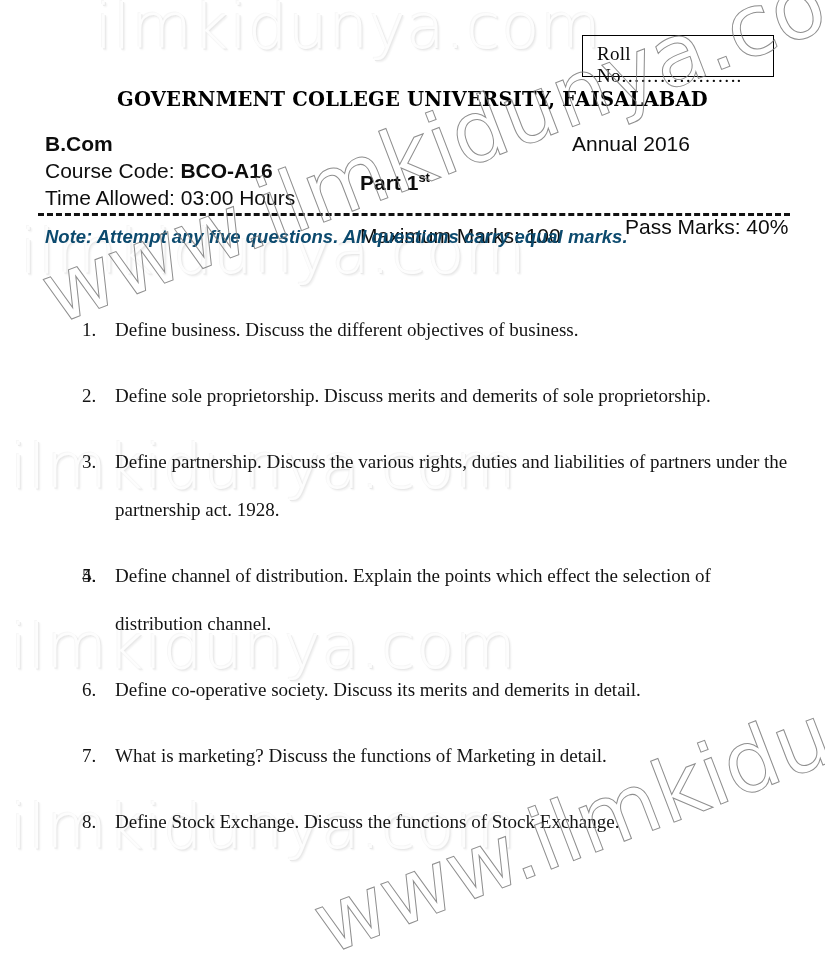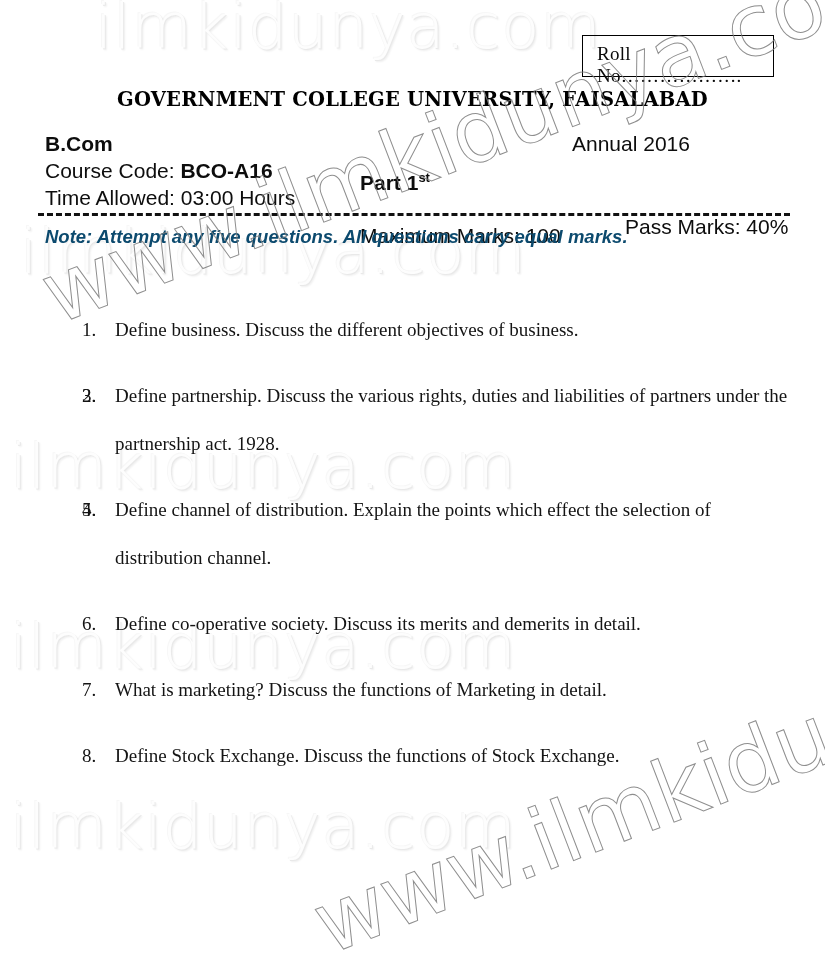--- a/index.html
+++ b/index.html
@@ -221,20 +221,21 @@
 
   <div id="note">Note:  Attempt any five questions. All questions carry equal marks.</div>
 
   <div id="questions">
       <div class="q">
         <span class="q-num">1.</span>
         <span class="q-text">Define business.  Discuss the different objectives of business.</span>
       </div>
       <div class="q">
         <span class="q-num">2.</span>
+        <span class="q-text">Define sole proprietorship. Discuss merits and demerits of sole proprietorship.</span>
       </div>
       <div class="q">
         <span class="q-num">3.</span>
         <span class="q-text">Define partnership. Discuss the various rights, duties and liabilities of partners under the partnership act. 1928.</span>
       </div>
       <div class="q">
         <span class="q-num">4.</span>
       </div>
       <div class="q">
         <span class="q-num">5.</span>

